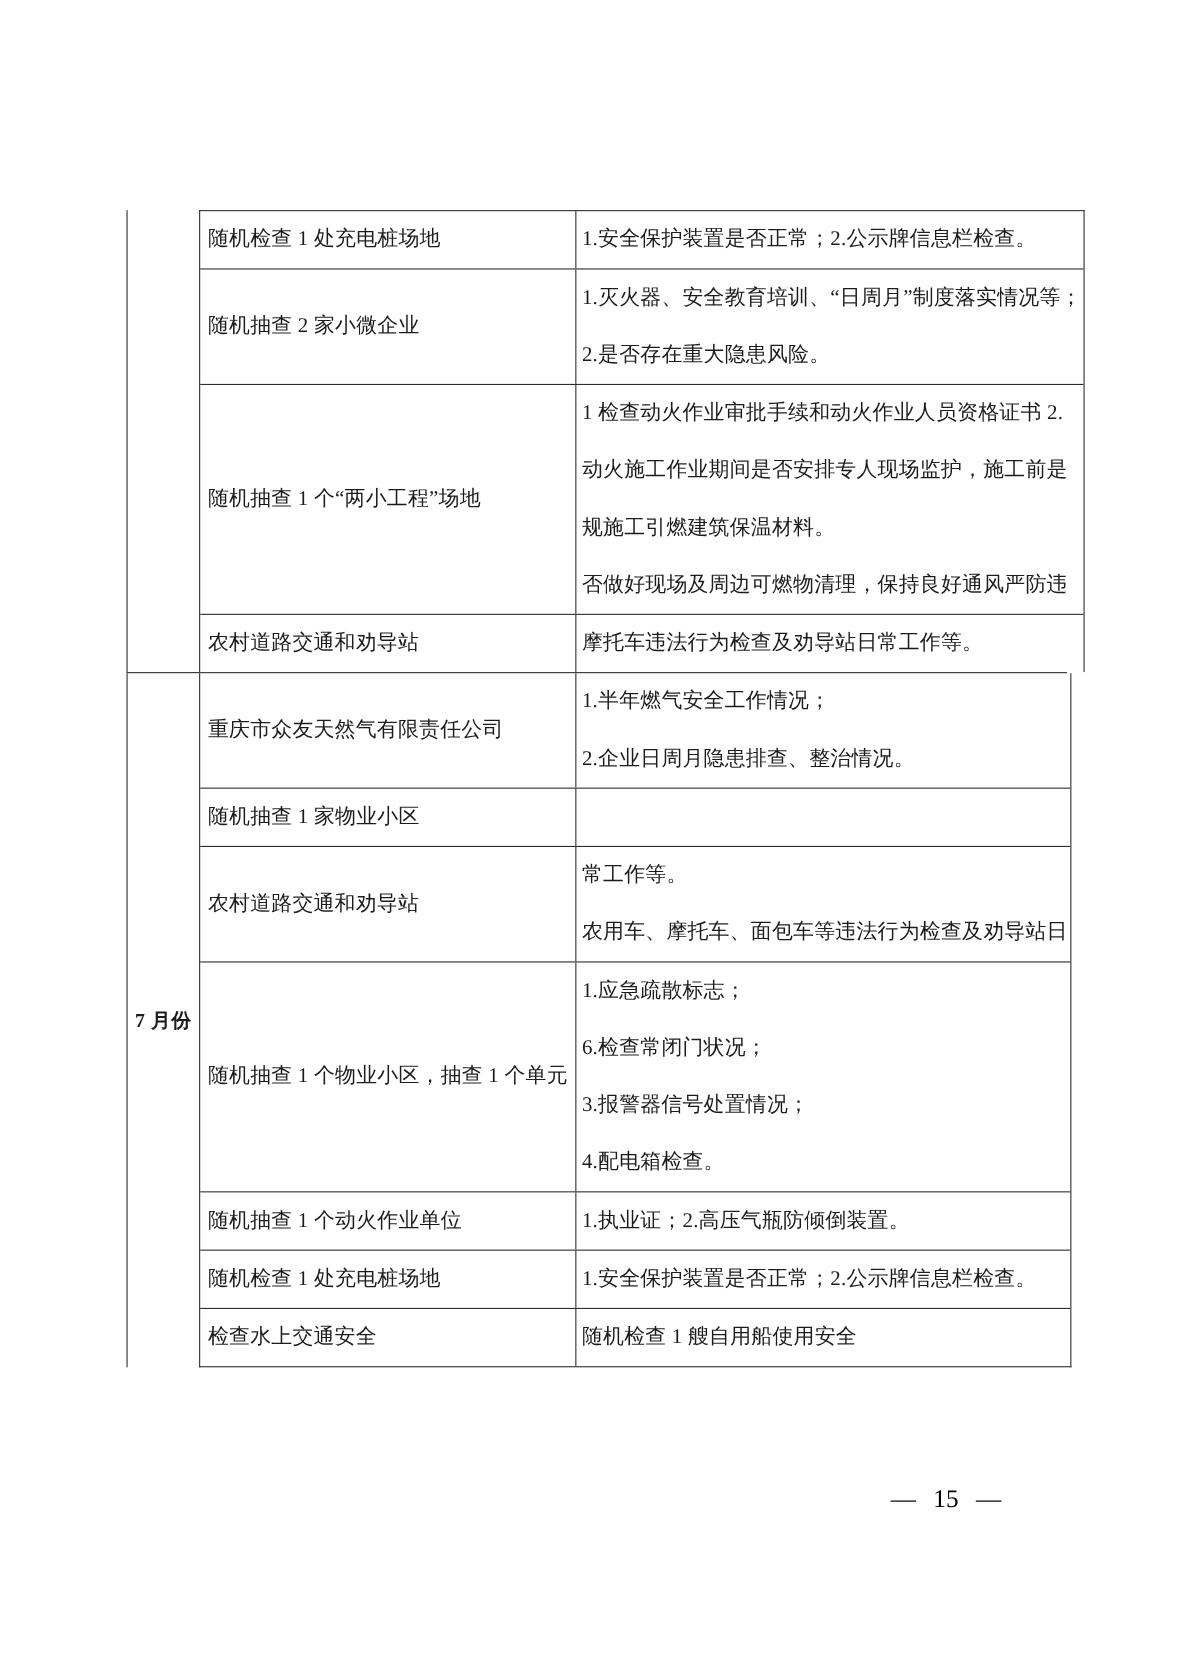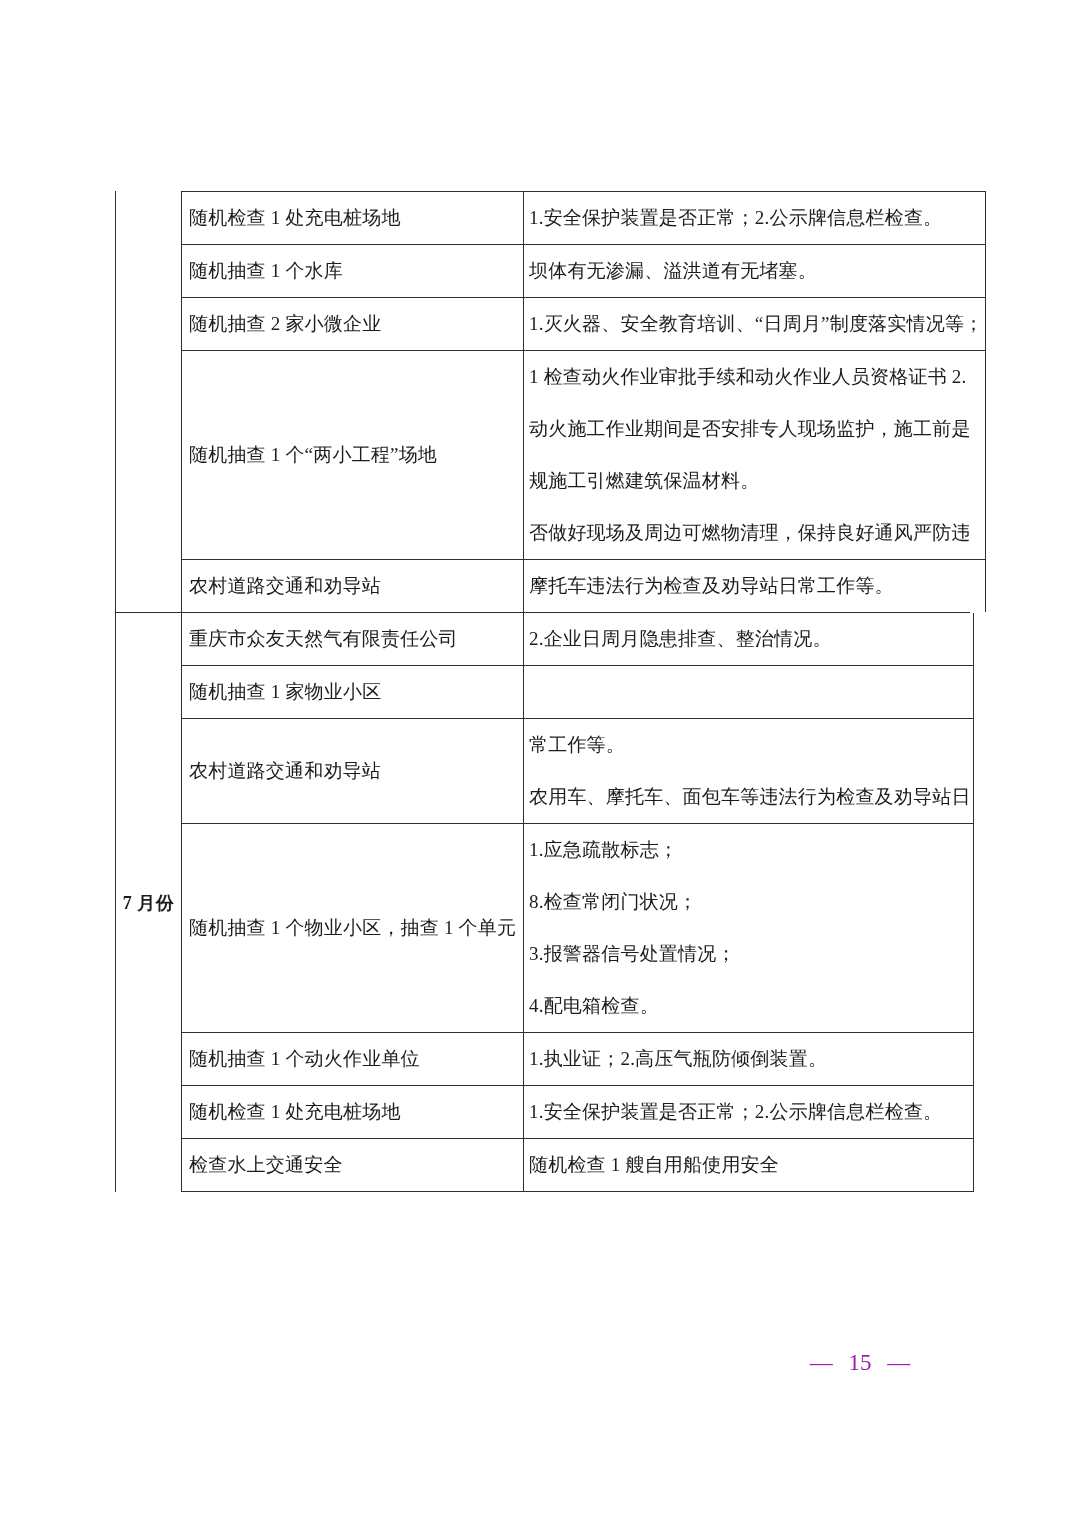--- a/index.html
+++ b/index.html
@@ -75,21 +75,21 @@
   }
 
   
   .page-number {
     position: absolute;
     top: 1350px;
     left: 760px;
     width: 200px;
     text-align: center;
     font-size: 23px;
-    color: #a21caf;
+    color: #000000;
     word-spacing: 10px;
     white-space: nowrap;
   }
 </style>
 </head>
 <body>
 
 <div class="schedule-table">
     <div class="month-group">
       <div class="month-cell"></div>
@@ -97,32 +97,25 @@
         <div class="table-row">
           <div class="cell obj-cell">
             <p>随机检查 1 处充电桩场地</p>
           </div>
           <div class="cell content-cell">
             <p>1.安全保护装置是否正常；2.公示牌信息栏检查。</p>
           </div>
         </div>
         <div class="table-row">
           <div class="cell obj-cell">
-            <p>随机抽查 1 个水库</p>
-          </div>
-          <div class="cell content-cell">
-            <p>坝体有无渗漏、溢洪道有无堵塞。</p>
-          </div>
-        </div>
-        <div class="table-row">
-          <div class="cell obj-cell">
             <p>随机抽查 2 家小微企业</p>
           </div>
           <div class="cell content-cell">
             <p>1.灭火器、安全教育培训、“日周月”制度落实情况等；</p>
+            <p>2.是否存在重大隐患风险。</p>
           </div>
         </div>
         <div class="table-row">
           <div class="cell obj-cell">
             <p>随机抽查 1 个“两小工程”场地</p>
           </div>
           <div class="cell content-cell">
             <p>1 检查动火作业审批手续和动火作业人员资格证书 2.</p>
             <p>动火施工作业期间是否安排专人现场监护，施工前是</p>
             <p>规施工引燃建筑保温材料。</p>
@@ -140,20 +133,21 @@
       </div>
     </div>
     <div class="month-group">
       <div class="month-cell">7 月份</div>
       <div class="rows-column">
         <div class="table-row">
           <div class="cell obj-cell">
             <p>重庆市众友天然气有限责任公司</p>
           </div>
           <div class="cell content-cell">
+            <p>1.半年燃气安全工作情况；</p>
             <p>2.企业日周月隐患排查、整治情况。</p>
           </div>
         </div>
         <div class="table-row">
           <div class="cell obj-cell">
             <p>随机抽查 1 家物业小区</p>
           </div>
         </div>
         <div class="table-row">
           <div class="cell obj-cell">
@@ -163,21 +157,21 @@
             <p>常工作等。</p>
             <p>农用车、摩托车、面包车等违法行为检查及劝导站日</p>
           </div>
         </div>
         <div class="table-row">
           <div class="cell obj-cell">
             <p>随机抽查 1 个物业小区，抽查 1 个单元</p>
           </div>
           <div class="cell content-cell">
             <p>1.应急疏散标志；</p>
-            <p>8.检查常闭门状况；</p>
+            <p>6.检查常闭门状况；</p>
             <p>3.报警器信号处置情况；</p>
             <p>4.配电箱检查。</p>
           </div>
         </div>
         <div class="table-row">
           <div class="cell obj-cell">
             <p>随机抽查 1 个动火作业单位</p>
           </div>
           <div class="cell content-cell">
             <p>1.执业证；2.高压气瓶防倾倒装置。</p>

